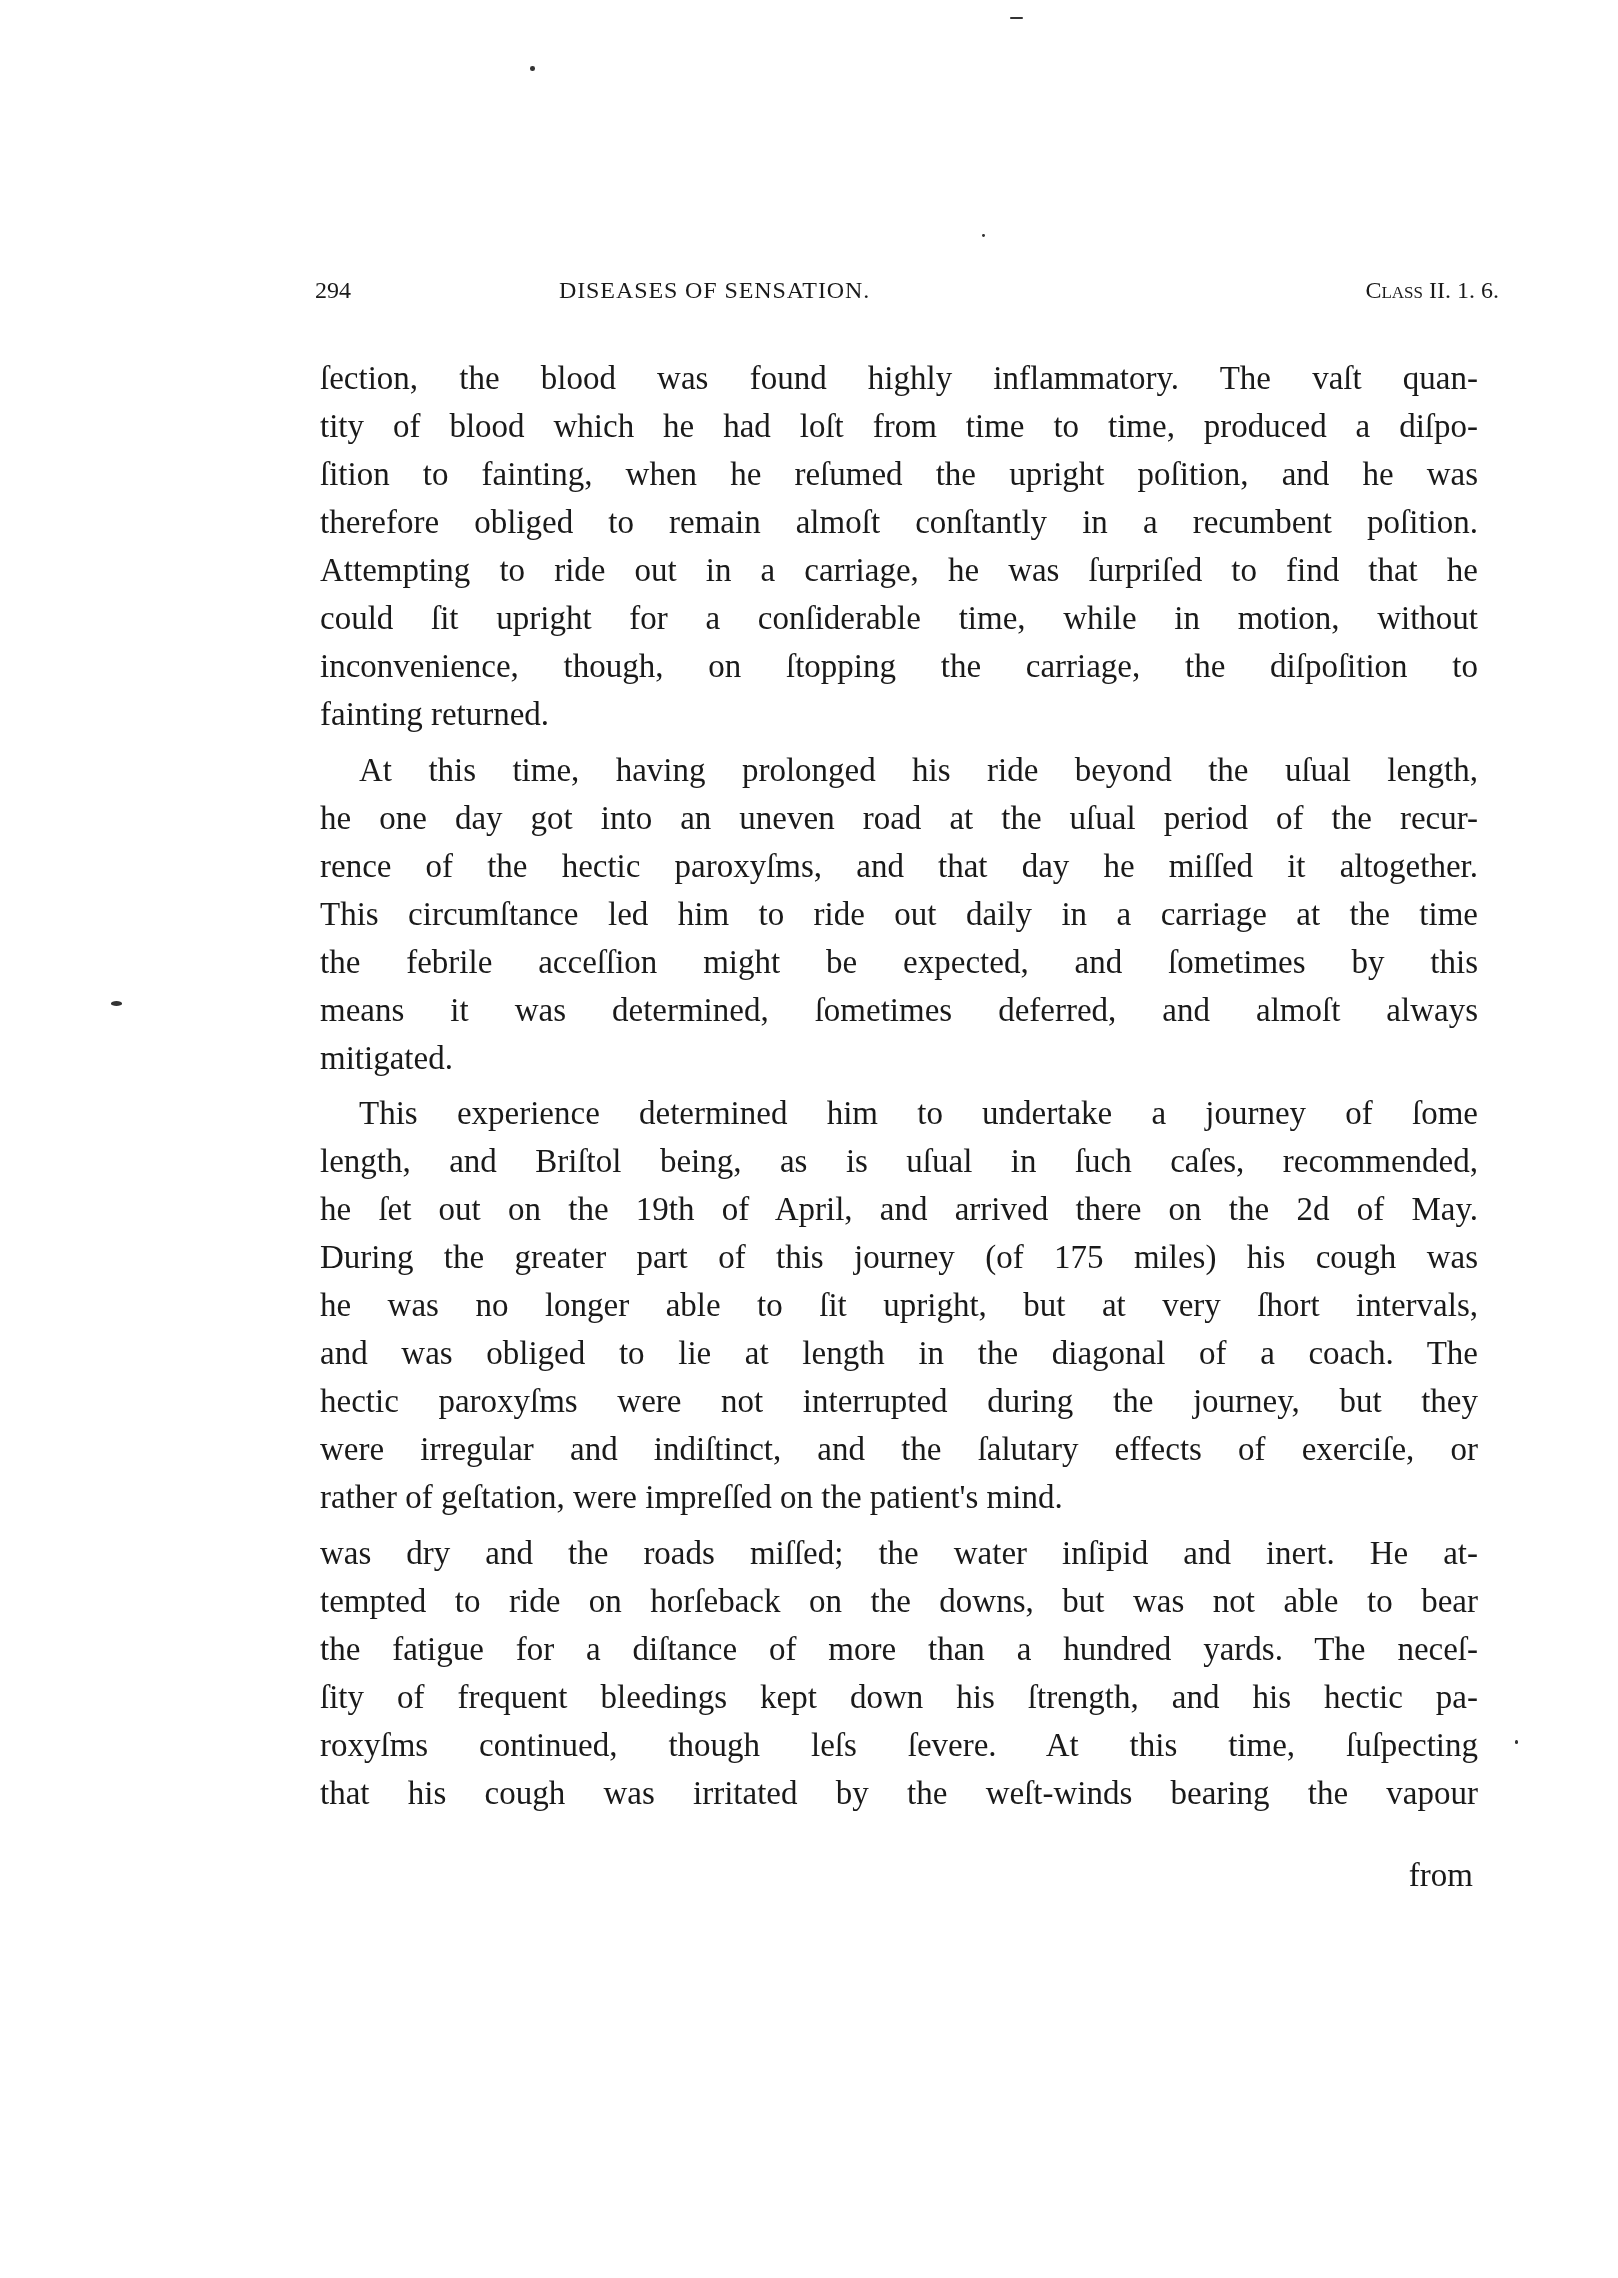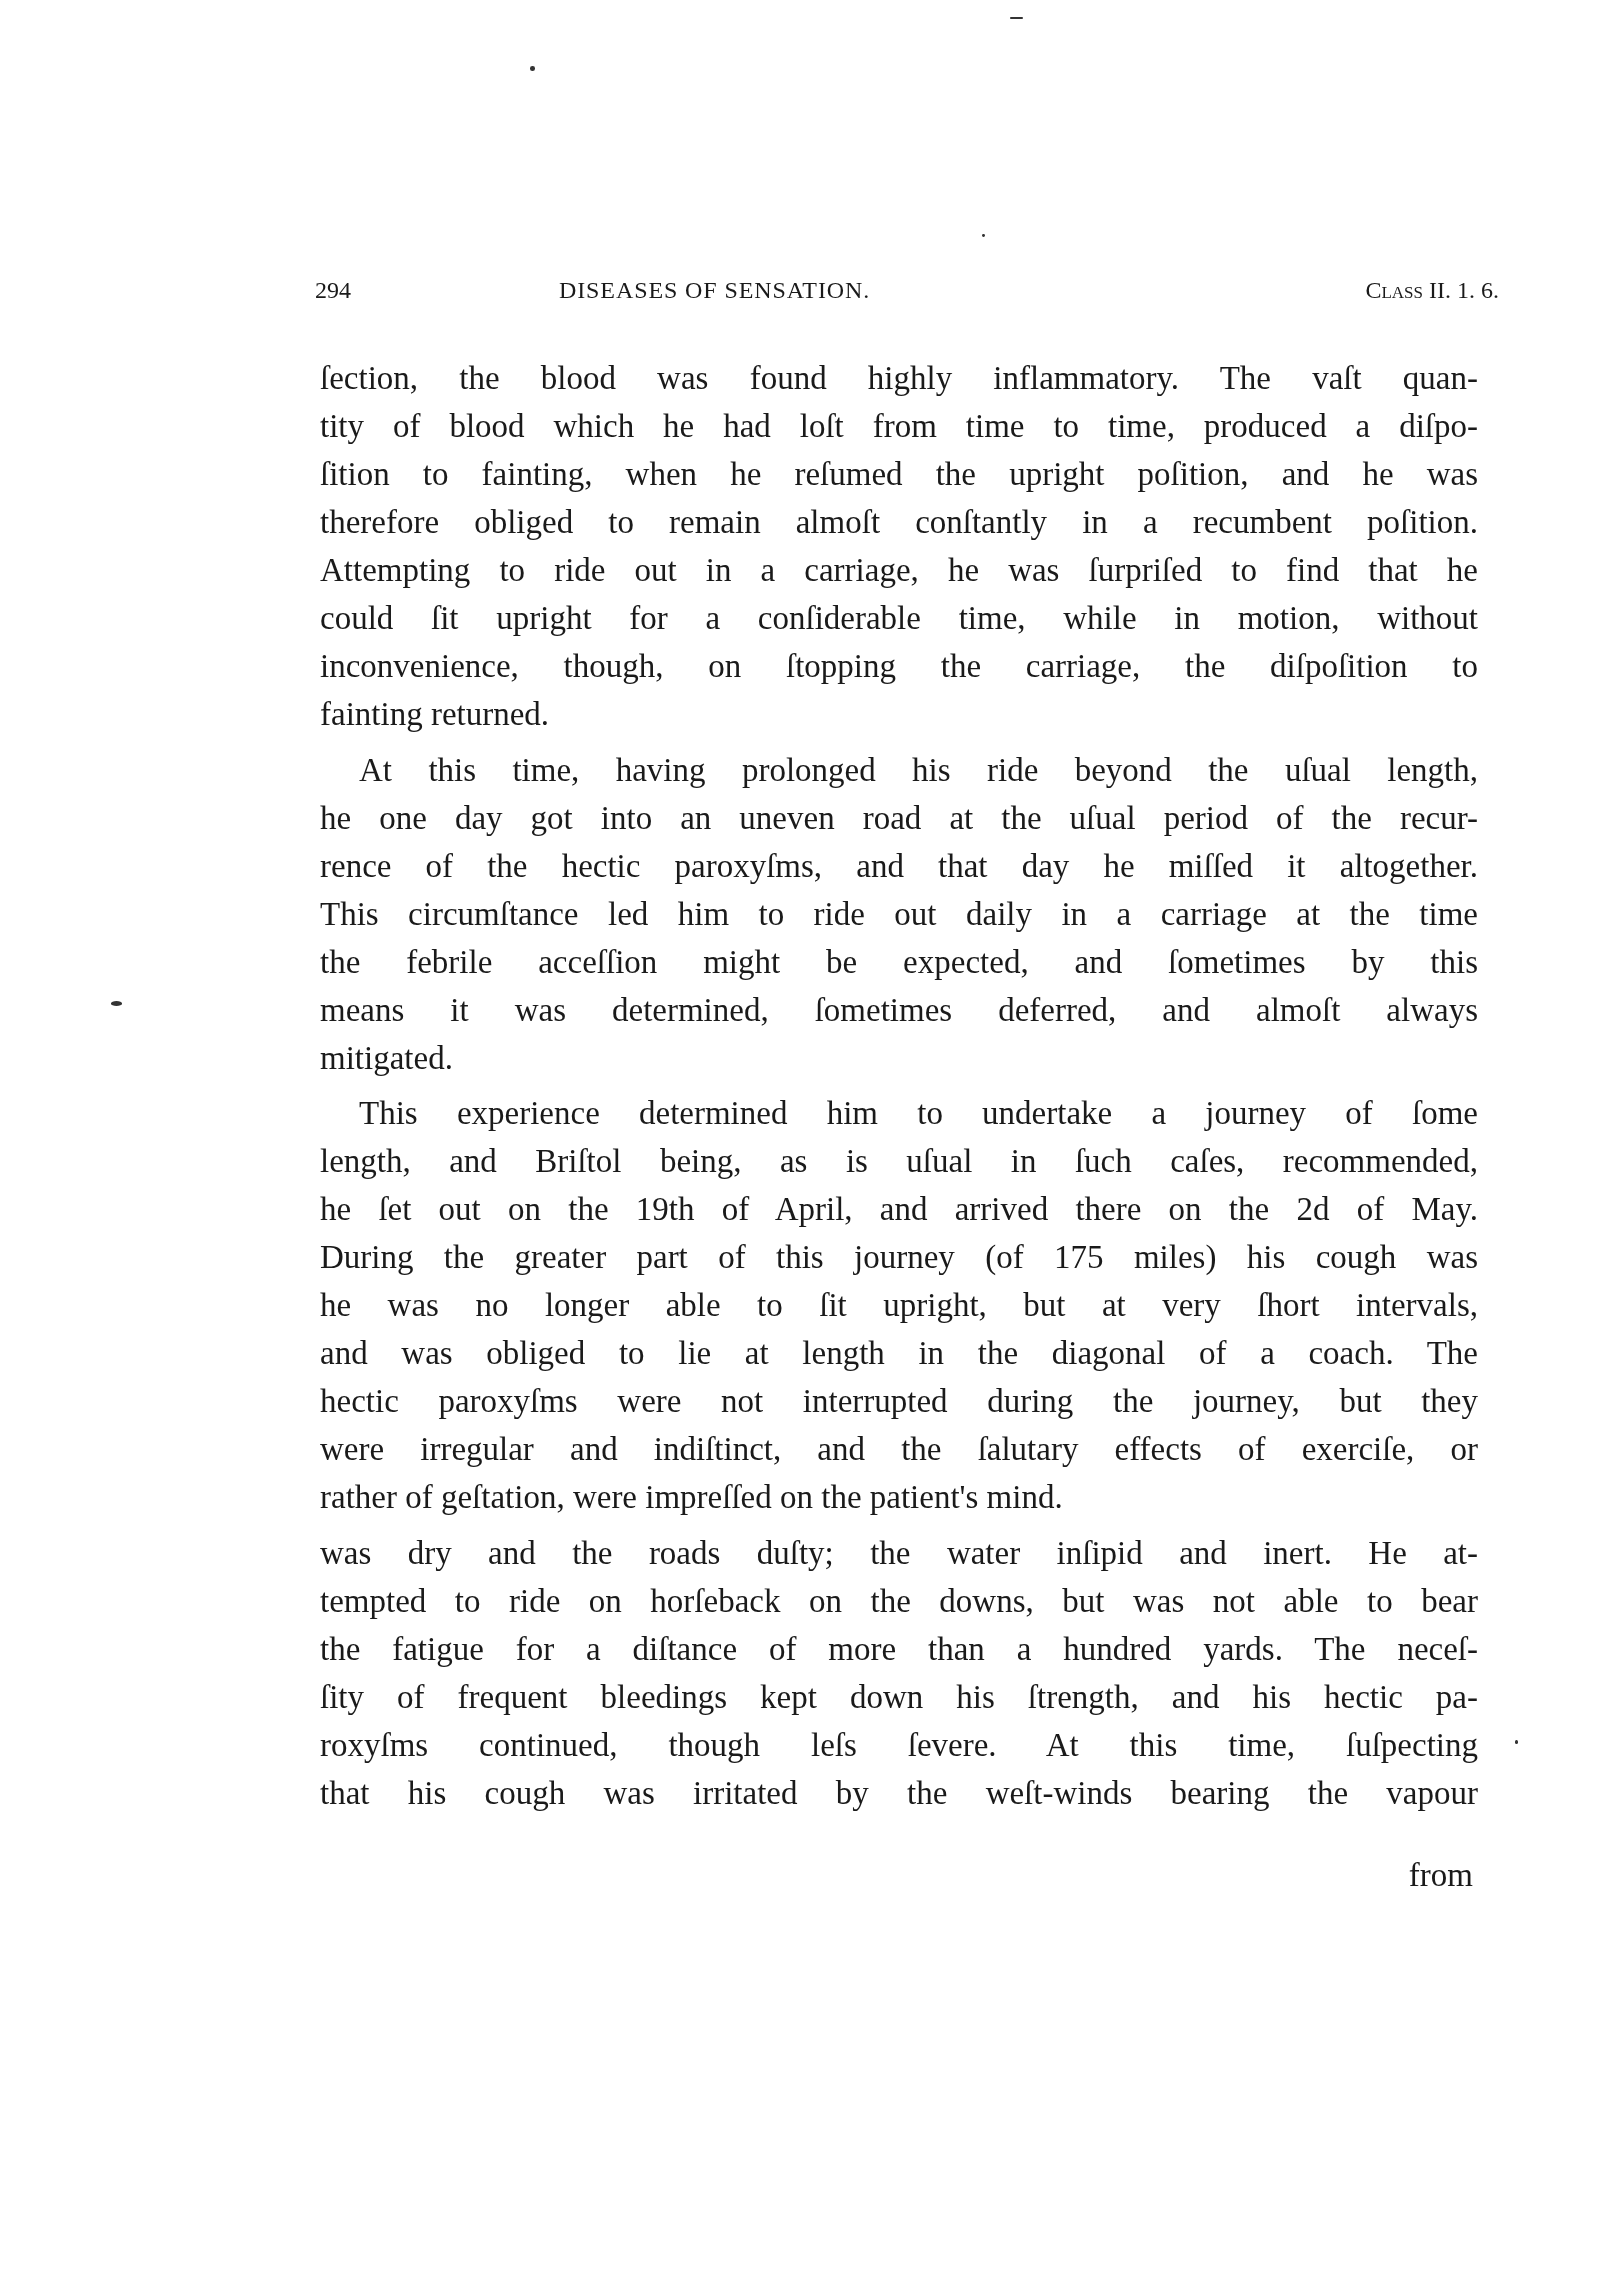--- a/index.html
+++ b/index.html
@@ -61,21 +61,21 @@
       <span class="line">he ſet out on the 19th of April, and arrived there on the 2d of May.</span>
       <span class="line">During the greater part of this journey (of 175 miles) his cough was</span>
       <span class="line">he was no longer able to ſit upright, but at very ſhort intervals,</span>
       <span class="line">and was obliged to lie at length in the diagonal of a coach.  The</span>
       <span class="line">hectic paroxyſms were not interrupted during the journey, but they</span>
       <span class="line">were irregular and indiſtinct, and the ſalutary effects of exerciſe, or</span>
       <span class="line last">rather of geſtation, were impreſſed on the patient's mind.</span>
     </div>
     <div class="pgap"></div>
     <div>
-      <span class="line">was dry and the roads duſty;  the water inſipid and inert.  He at-</span>
+      <span class="line">was dry and the roads miſſed;  the water inſipid and inert.  He at-</span>
       <span class="line">tempted to ride on horſeback on the downs, but was not able to bear</span>
       <span class="line">the fatigue for a diſtance of more than a hundred yards.  The neceſ-</span>
       <span class="line">ſity of frequent bleedings kept down his ſtrength, and his hectic pa-</span>
       <span class="line">roxyſms continued, though leſs ſevere.  At this time, ſuſpecting</span>
       <span class="line">that his cough was irritated by the weſt-winds bearing the vapour</span>
     </div>
   </div>
 
 <div class="catch">from</div>
 

